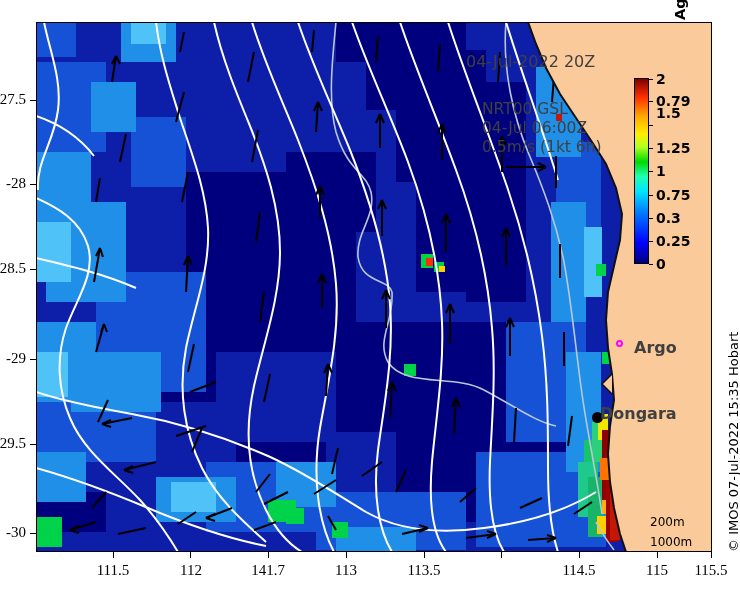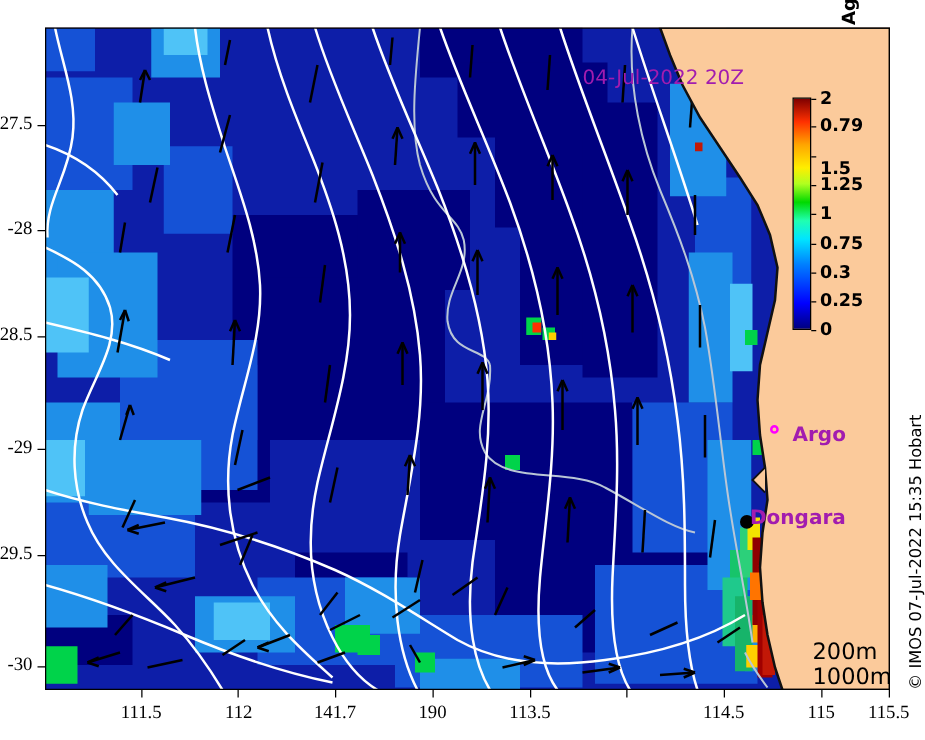--- a/index.html
+++ b/index.html
@@ -24,32 +24,32 @@
   
   .tick{position:absolute;background:#000;}
   .tickx{width:1px;height:6px;}
   .ticky{height:1px;width:6px;}
   .xlab{position:absolute;font-family:"Liberation Serif",serif;font-size:15px;
         color:#000;text-align:center;width:70px;}
   .ylab{position:absolute;font-family:"Liberation Serif",serif;font-size:15px;
         color:#000;text-align:right;width:44px;}
 
   
-  .anno{position:absolute;color:#a21caf;font-size:15.5px;white-space:nowrap;}
+  .anno{position:absolute;color:#404040;font-size:15.5px;white-space:nowrap;}
   #date-label{left:430px;top:30px;font-size:16px;}
   #vec-legend{left:446px;top:78px;line-height:19px;}
   #argo-label{left:598px;top:316px;font-weight:bold;font-size:16px;}
   #dongara-label{left:564px;top:382px;font-weight:bold;font-size:16px;}
   #argo-marker{position:absolute;left:580px;top:318px;width:7px;height:7px;
        border:2px solid #ff00ff;border-radius:50%;box-sizing:border-box;background:transparent;}
   #dongara-marker{position:absolute;left:556px;top:390px;width:11px;height:11px;
        border-radius:50%;background:#000;}
 
   
-  #depth-legend{position:absolute;left:614px;top:490px;line-height:20px;font-size:18px;}
+  #depth-legend{position:absolute;left:614px;top:490px;line-height:20px;font-size:12px;}
 
   
   #cbar-wrap{position:absolute;left:634px;top:78px;}
   #cbar{position:absolute;left:0;top:0;width:15px;height:186px;border:1px solid #000;
         box-sizing:border-box;
         background:linear-gradient(to top,
           #00007f 0%, #0000ff 11%, #0080ff 28%, #00e5ff 39%,
           #20ffb0 47%, #00d900 55%, #b0ff20 63%, #ffee00 70%,
           #ffa500 80%, #ff3000 90%, #7f0000 100%);}
   .cb-tick{position:absolute;width:4px;height:1px;background:#000;left:15px;}
@@ -312,20 +312,29 @@
       <path d="M676,0 L676,530 L590,530 L584,512 L578,486 L574,460
                L572,432 L574,404 L578,378 L576,352 L572,326 L570,298
                L572,270 L578,244 L584,218 L586,192 L580,166 L570,142
                L556,120 L540,96 L524,72 L510,46 L500,22 L492,0 Z" fill="#fbca9b" stroke="#111111" stroke-width="2"></path>
 
       <path d="M576,352 l-10,10 l10,10" fill="#fbca9b" stroke="#111111" stroke-width="1.5"></path>
     </svg>
 
     <div class="anno" id="date-label">04-Jul-2022 20Z</div>
 
+    <div class="anno" id="vec-legend">
+      <div>NRT00 GSL</div>
+      <div>04-Jul 06:00Z</div>
+      <div>0.5m/s (1kt 6h)</div>
+      <svg width="60" height="16" style="margin-top:2px;margin-left:22px;display:block">
+        <path d="M2,8 L42,8" stroke="#000" stroke-width="2" fill="none"></path>
+        <path d="M42,8 l-8,-4 M42,8 l-8,4" stroke="#000" stroke-width="2" fill="none"></path>
+      </svg>
+    </div>
 
     <div id="argo-marker"></div>
     <div class="anno" id="argo-label">Argo</div>
 
     <div id="dongara-marker"></div>
     <div class="anno" id="dongara-label">Dongara</div>
 
     <div id="depth-legend">
       <div>200m</div>
       <div>1000m</div>
@@ -341,21 +350,21 @@
     <div class="tick tickx" style="left:346px;top:552px;"></div>
     <div class="tick tickx" style="left:424px;top:552px;"></div>
     <div class="tick tickx" style="left:501px;top:552px;"></div>
     <div class="tick tickx" style="left:579px;top:552px;"></div>
     <div class="tick tickx" style="left:657px;top:552px;"></div>
     <div class="tick tickx" style="left:711px;top:552px;"></div>
 
     <div class="xlab" style="left:78px;top:562px;">111.5</div>
     <div class="xlab" style="left:156px;top:562px;">112</div>
     <div class="xlab" style="left:233px;top:562px;">141.7</div>
-    <div class="xlab" style="left:311px;top:562px;">190</div>
+    <div class="xlab" style="left:311px;top:562px;">113</div>
     <div class="xlab" style="left:389px;top:562px;">113.5</div>
     <div class="xlab" style="left:466px;top:596px;">114</div>
     <div class="xlab" style="left:544px;top:562px;">114.5</div>
     <div class="xlab" style="left:622px;top:562px;">115</div>
     <div class="xlab" style="left:676px;top:562px;">115.5</div>
   </div>
 
   <div>
     <div class="tick ticky" style="left:30px;top:100px;"></div>
     <div class="tick ticky" style="left:30px;top:184px;"></div>
@@ -384,21 +393,21 @@
     <div class="cb-tick" style="top:47px;"></div>
     <div class="cb-tick" style="top:23px;"></div>
     <div class="cb-tick" style="top:1px;"></div>
 
     <div class="cb-lab" style="top:186px;">0</div>
     <div class="cb-lab" style="top:163px;">0.25</div>
     <div class="cb-lab" style="top:140px;">0.3</div>
     <div class="cb-lab" style="top:117px;">0.75</div>
     <div class="cb-lab" style="top:93px;">1</div>
     <div class="cb-lab" style="top:70px;text-align:right;">1.25</div>
-    <div class="cb-lab" style="top:57px;">1.5</div>
+    <div class="cb-lab" style="top:35px;">1.5</div>
     <div class="cb-lab" style="top:23px;">0.79</div>
     <div class="cb-lab" style="top:1px;">2</div>
   </div>
 
   <div id="cbar-title">Age (days) of filled SST (wrt latest)</div>
 
   <div id="credit">© IMOS 07-Jul-2022 15:35 Hobart</div>
 </div>
 
 </body></html>

